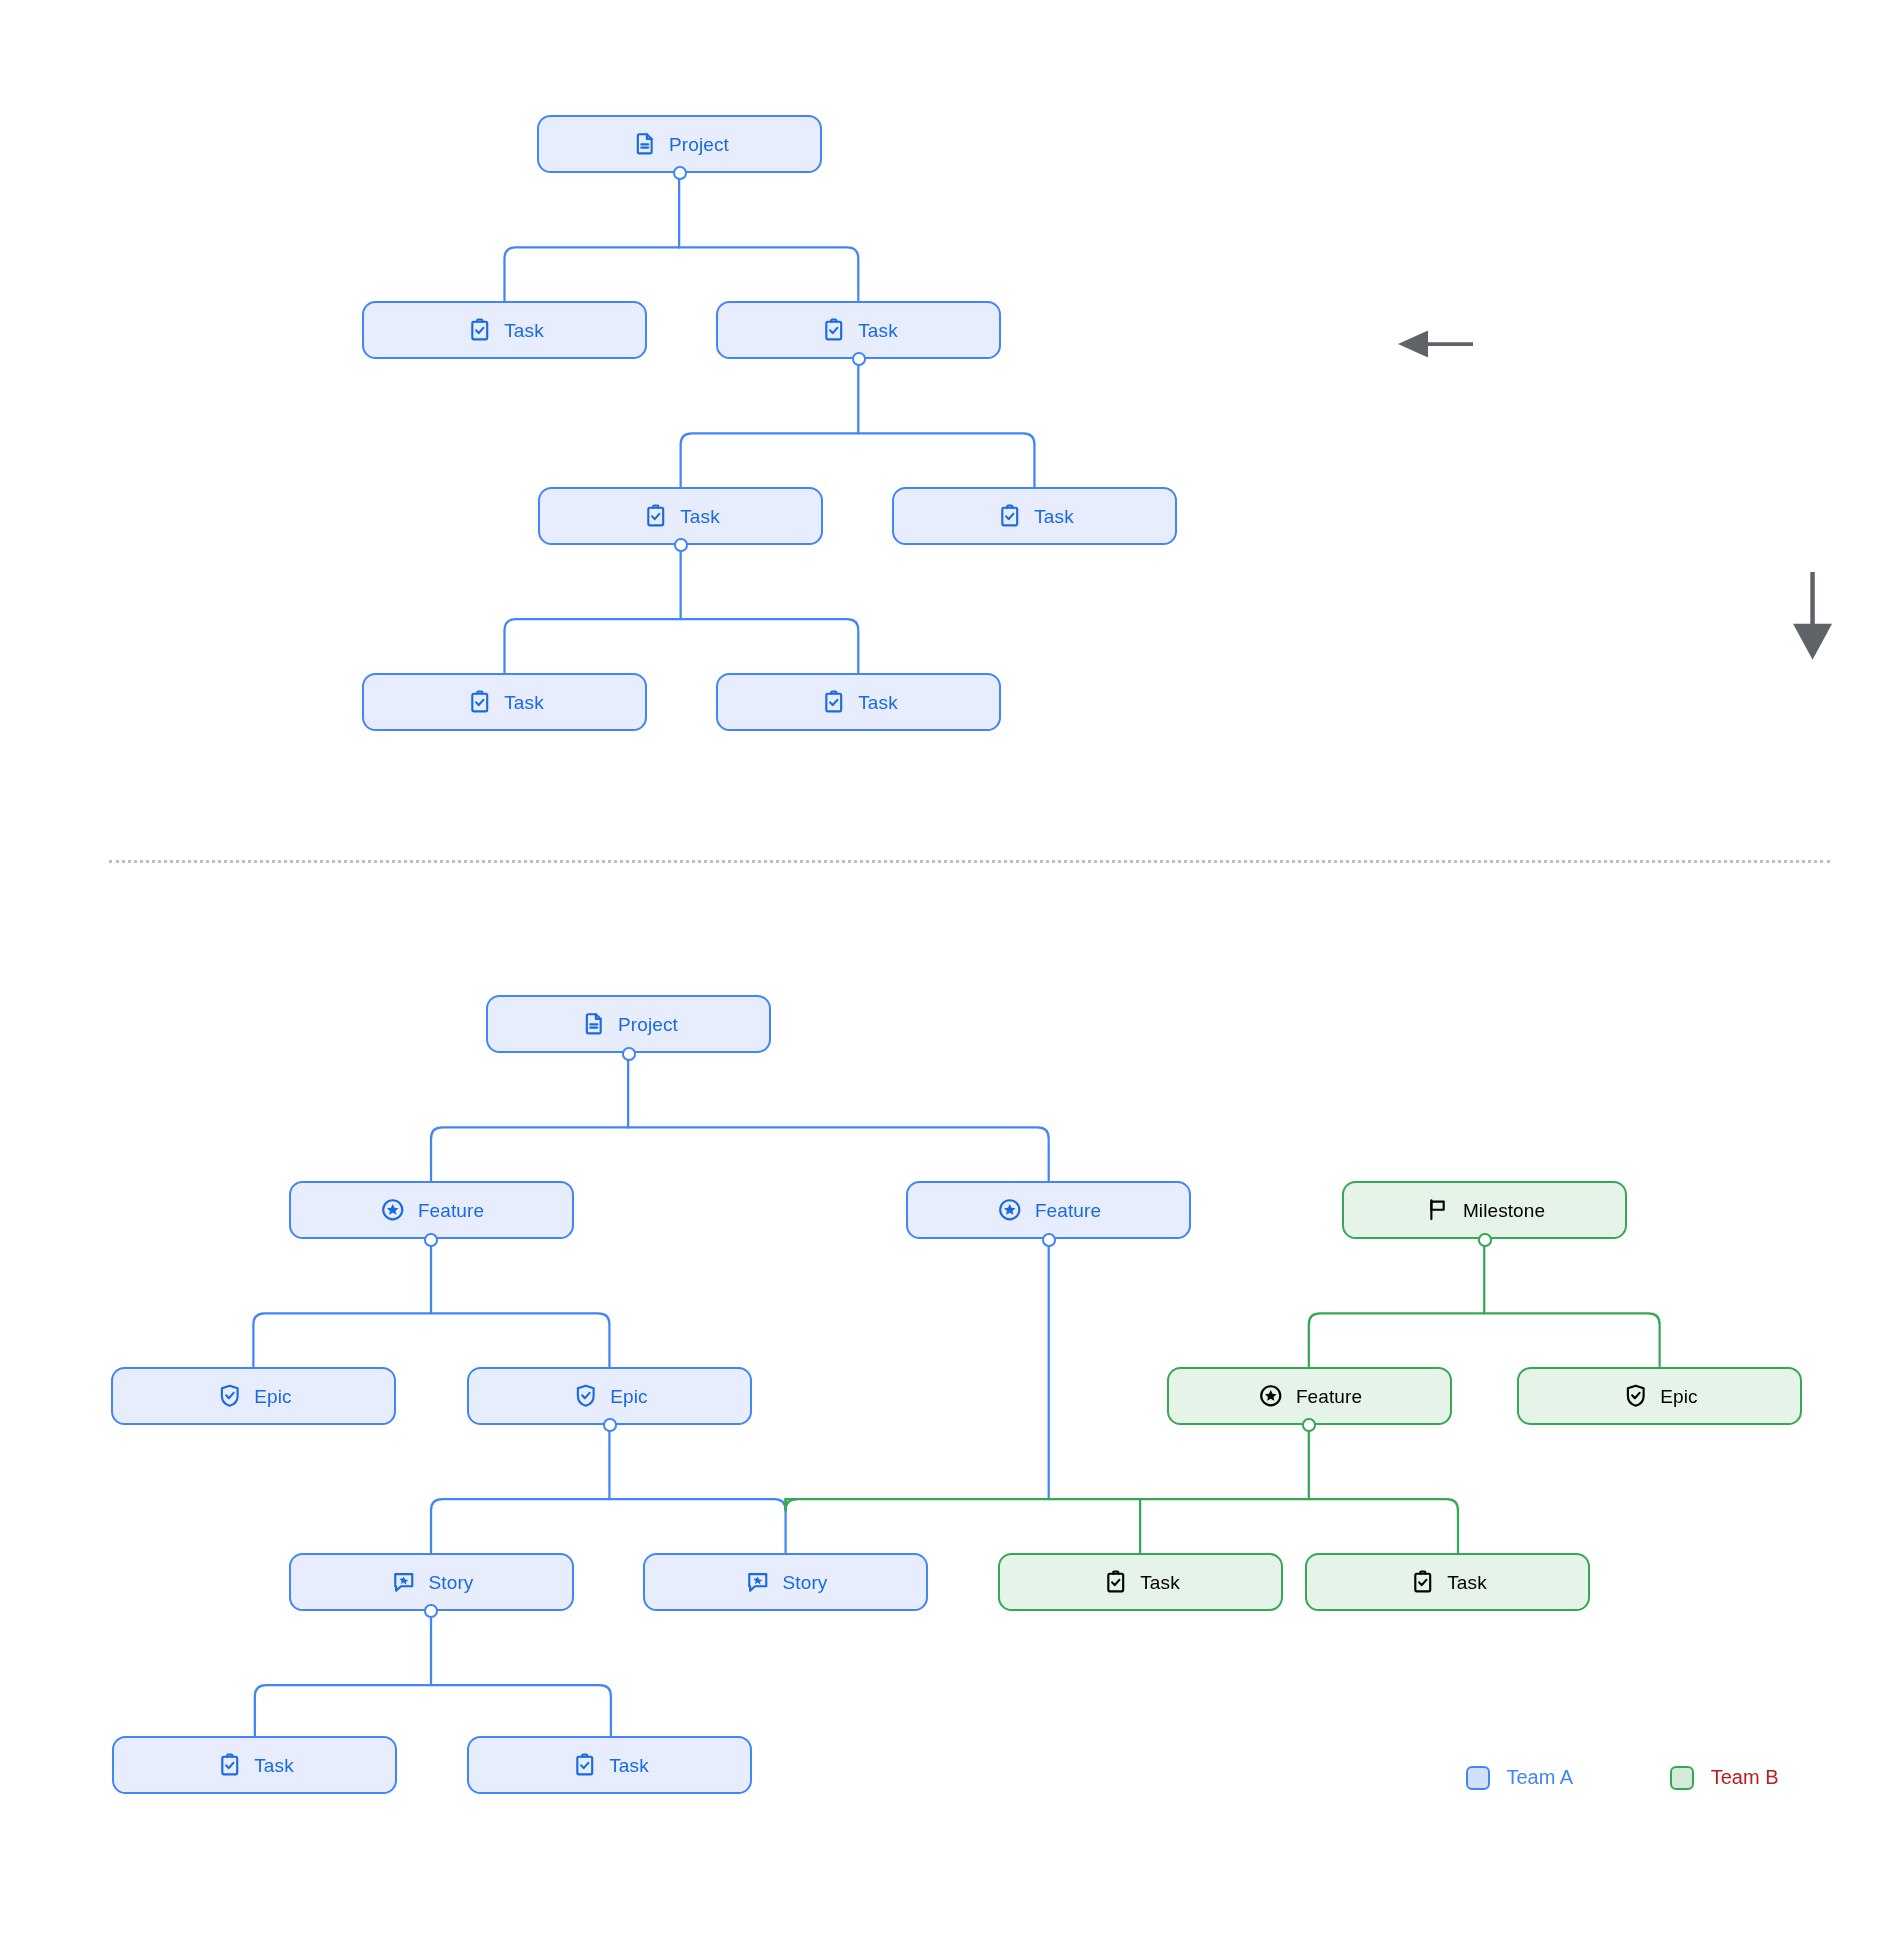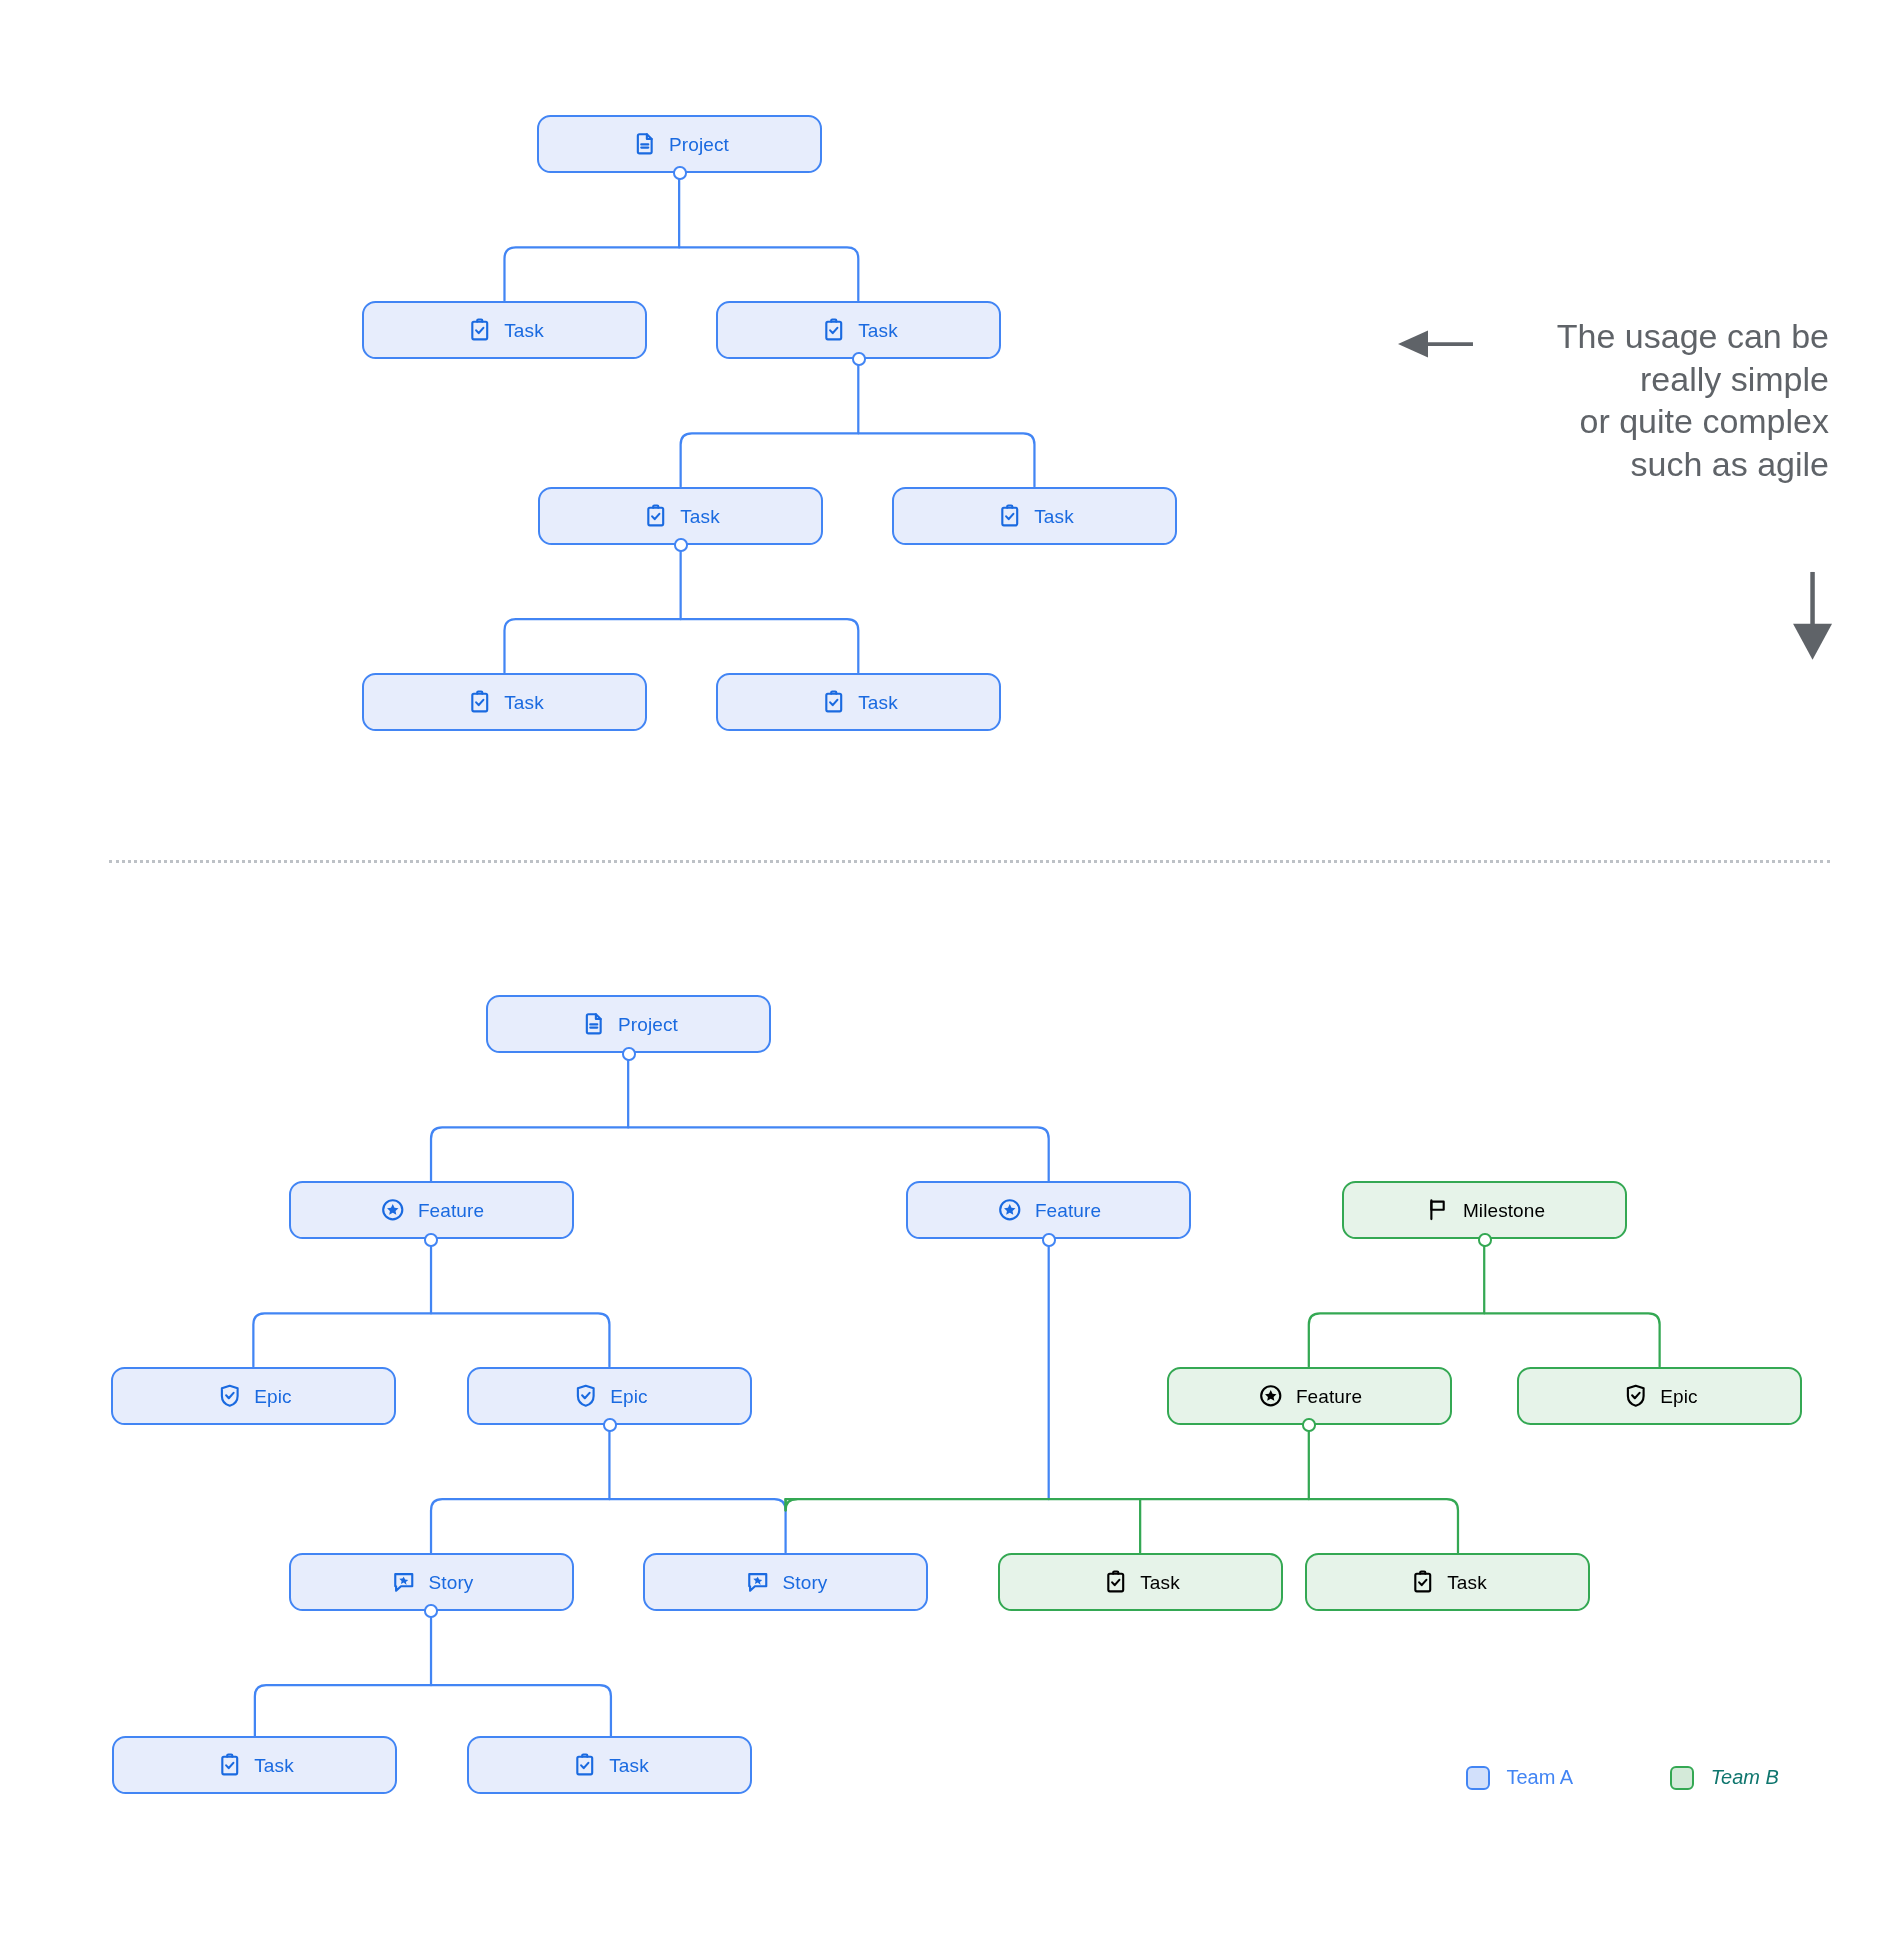--- a/index.html
+++ b/index.html
@@ -93,21 +93,21 @@
   .legend-swatch {
     width: 24px;
     height: 24px;
     border-radius: 6px;
     border-width: 2.2px;
     border-style: solid;
     box-sizing: border-box;
   }
   .legend-item.a { color: #4285f4; }
   .legend-item.a .legend-swatch { background: #d2e0fb; border-color: #4285f4; }
-  .legend-item.b { color: #0f766e; font-style: italic; }
+  .legend-item.b { color: #b91c1c; }
   .legend-item.b .legend-swatch { background: #d4ead9; border-color: #34a853; }
 </style>
 </head>
 <body>
 
 <div id="canvas">
 
   <svg class="edges" viewBox="0 0 2532 2608" width="1898" height="1955" xmlns="http://www.w3.org/2000/svg">
     <g fill="none" stroke="#4285f4" stroke-width="3" stroke-linecap="round" stroke-linejoin="round">
 
@@ -221,26 +221,20 @@
             <path d="M8.6 12.6l2.4 2.6 4.4-5"></path>
           </svg>
         </span>
         <span class="lbl">Task</span>
       </div>
       <div style="position: absolute; width: 13.5px; height: 13.5px; border-radius: 50%; box-sizing: border-box; background: rgb(255, 255, 255); border: 2.2px solid rgb(66, 133, 244); left: 673px; top: 166px;"></div>
       <div style="position: absolute; width: 13.5px; height: 13.5px; border-radius: 50%; box-sizing: border-box; background: rgb(255, 255, 255); border: 2.2px solid rgb(66, 133, 244); left: 852px; top: 352px;"></div>
       <div style="position: absolute; width: 13.5px; height: 13.5px; border-radius: 50%; box-sizing: border-box; background: rgb(255, 255, 255); border: 2.2px solid rgb(66, 133, 244); left: 674px; top: 538px;"></div>
     </div>
 
-  <div class="annotation" style="left:1499px; top:315px; width:330px;">
-    <div>The usage can be</div>
-    <div>really simple</div>
-    <div>or quite complex</div>
-    <div>such as agile</div>
-  </div>
 
   <svg class="edges" viewBox="0 0 2532 2608" width="1898" height="1955" xmlns="http://www.w3.org/2000/svg">
     <g>
       <line x1="1880" y1="459" x2="1965" y2="459" stroke="#5f6368" stroke-width="5"></line>
       <polygon points="1865,459 1905,441 1905,477" fill="#5f6368"></polygon>
     </g>
     <g>
       <line x1="2418" y1="763" x2="2418" y2="840" stroke="#5f6368" stroke-width="6"></line>
       <polygon points="2418,880 2392,832 2444,832" fill="#5f6368"></polygon>
     </g>

